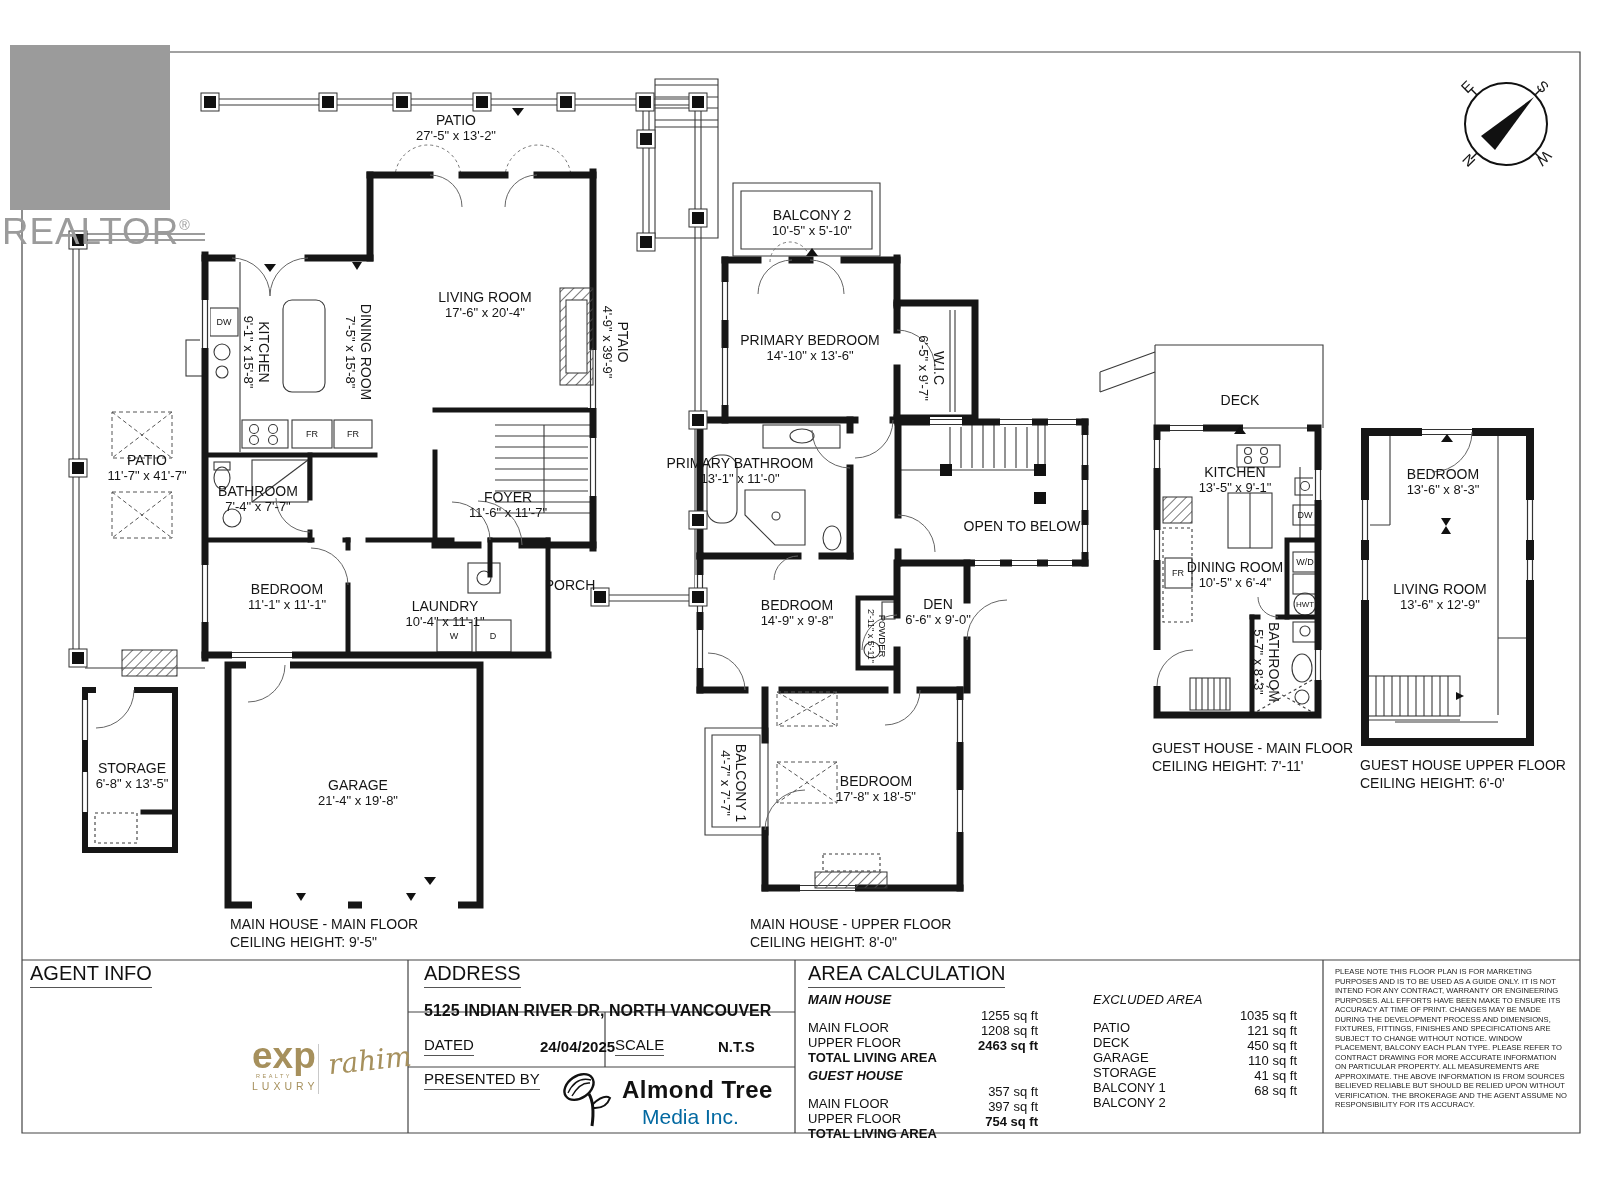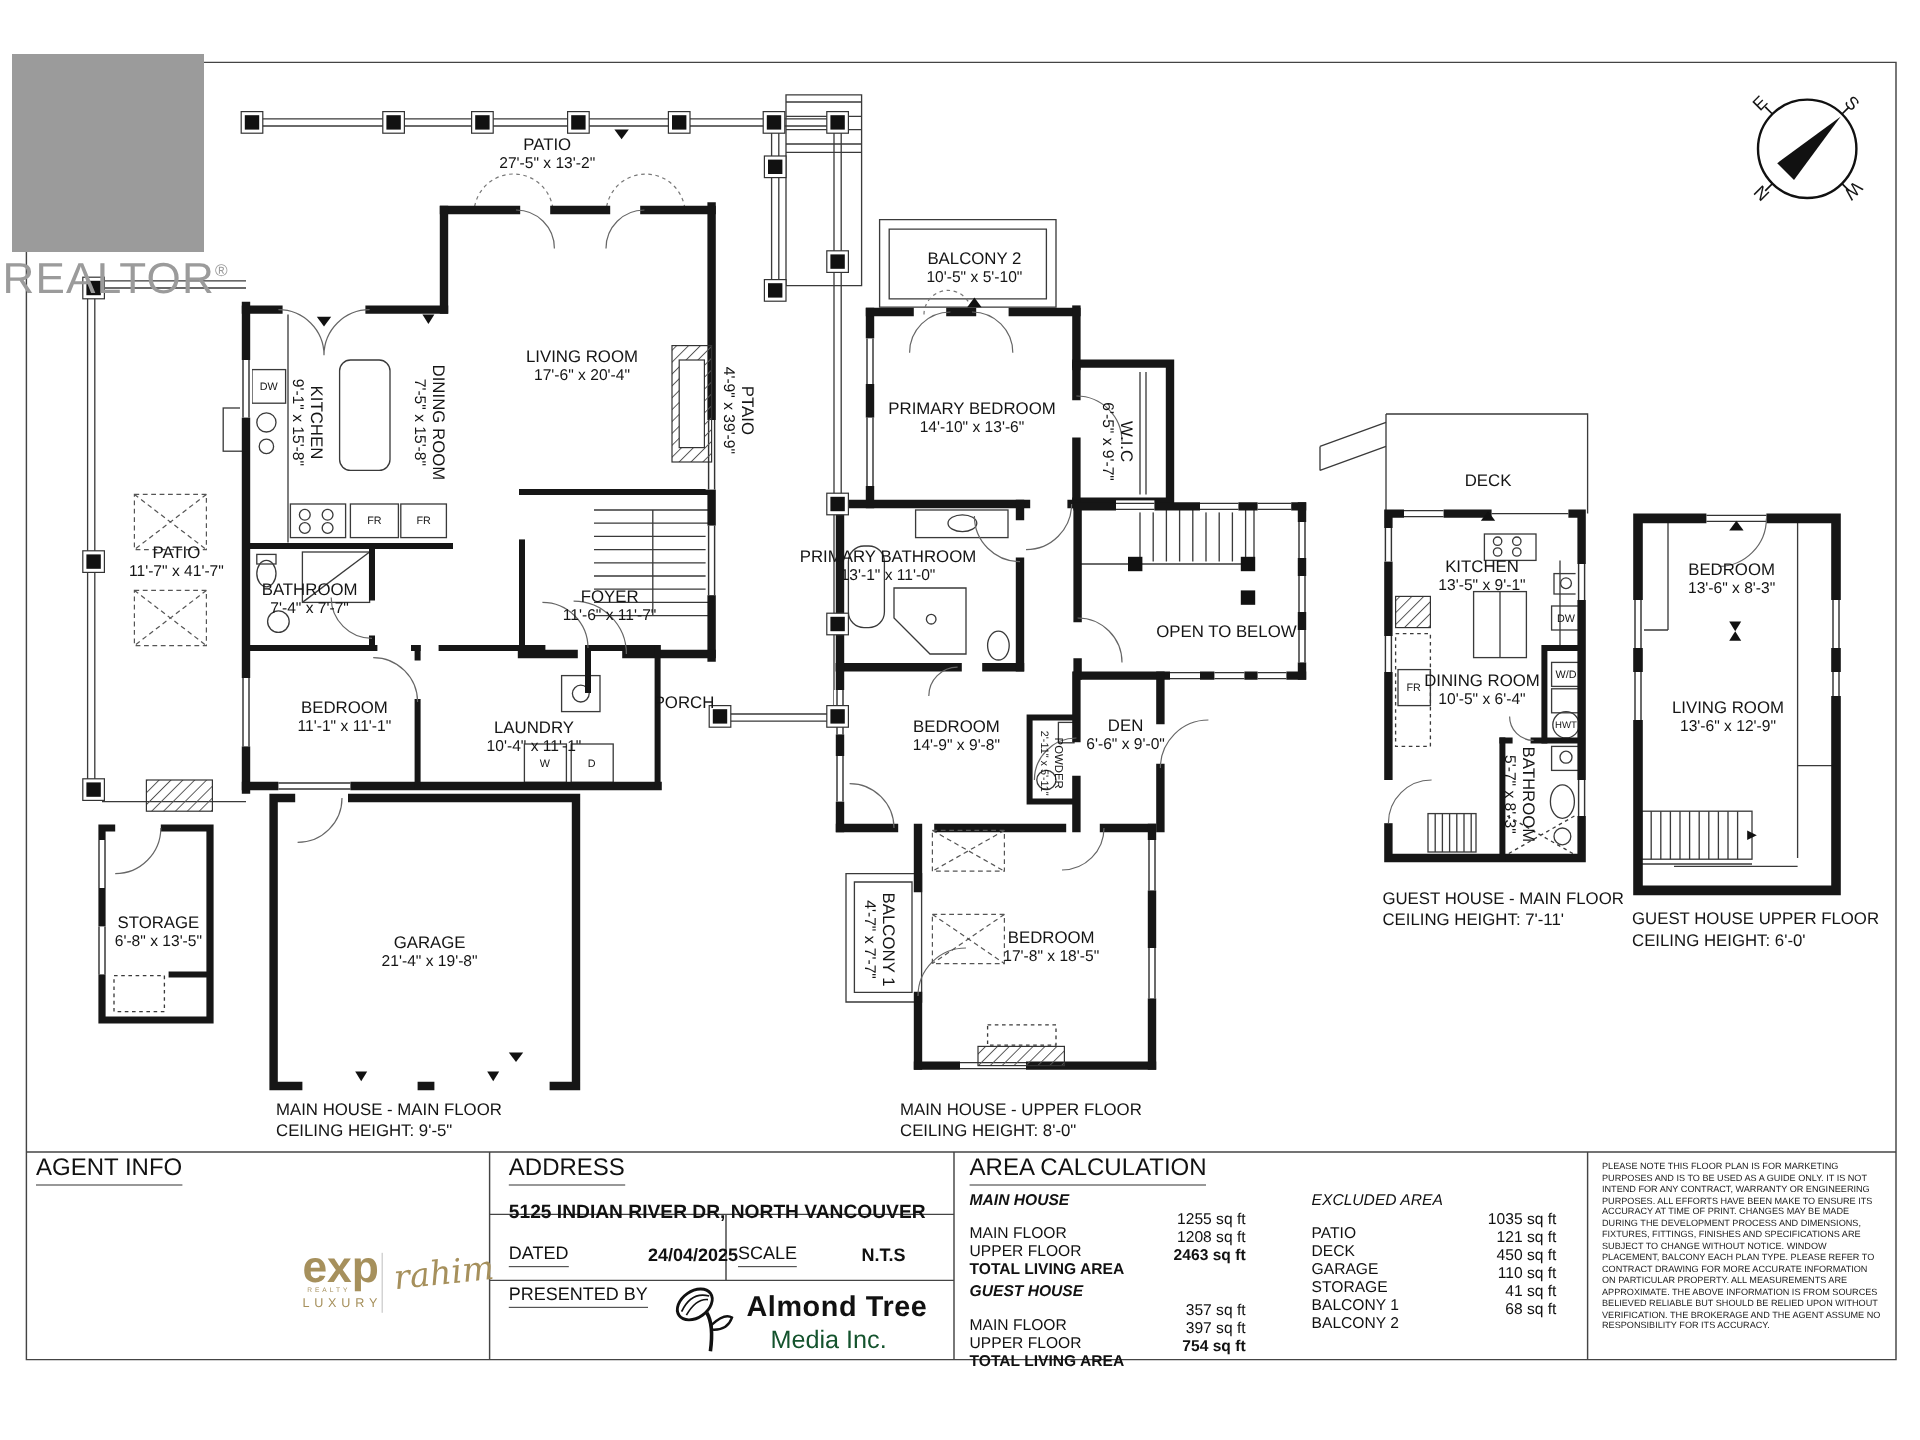--- a/index.html
+++ b/index.html
@@ -38,21 +38,21 @@
   
   #exp-word{position:absolute;left:252px;top:1038px;font-size:37px;font-weight:bold;color:#a6905c;line-height:36px;}
   #exp-realty{position:absolute;left:256px;top:1073px;font-size:5.5px;letter-spacing:2.5px;color:#a6905c;}
   #exp-luxury{position:absolute;left:252px;top:1080px;font-size:10.5px;letter-spacing:4px;color:#a6905c;}
   #exp-divider{position:absolute;left:318px;top:1044px;width:1px;height:50px;background:#c9c9c9;}
   #signature{position:absolute;left:328px;top:1044px;font-size:28px;color:#a6905c;
              font-family:"DejaVu Serif", serif;font-style:italic;transform:rotate(-6deg);}
   
   #almond{position:absolute;left:560px;top:1072px;width:240px;height:58px;}
   #almond-name{position:absolute;left:62px;top:4px;font-size:24px;font-weight:bold;color:#111;letter-spacing:0.5px;}
-  #almond-sub{position:absolute;left:82px;top:33px;font-size:21px;color:#14532d;}
+  #almond-sub{position:absolute;left:82px;top:33px;font-size:21px;color:#0369a1;}
 </style>
 </head>
 <body>
 
 <div id="page">
 
 <svg class="lines" width="1600" height="1200" viewBox="0 0 1600 1200">
   <defs>
     <pattern id="hatch" patternUnits="userSpaceOnUse" width="7" height="7" patternTransform="rotate(45)">
       <line x1="0" y1="0" x2="0" y2="7" stroke="#555" stroke-width="1.6"></line>

